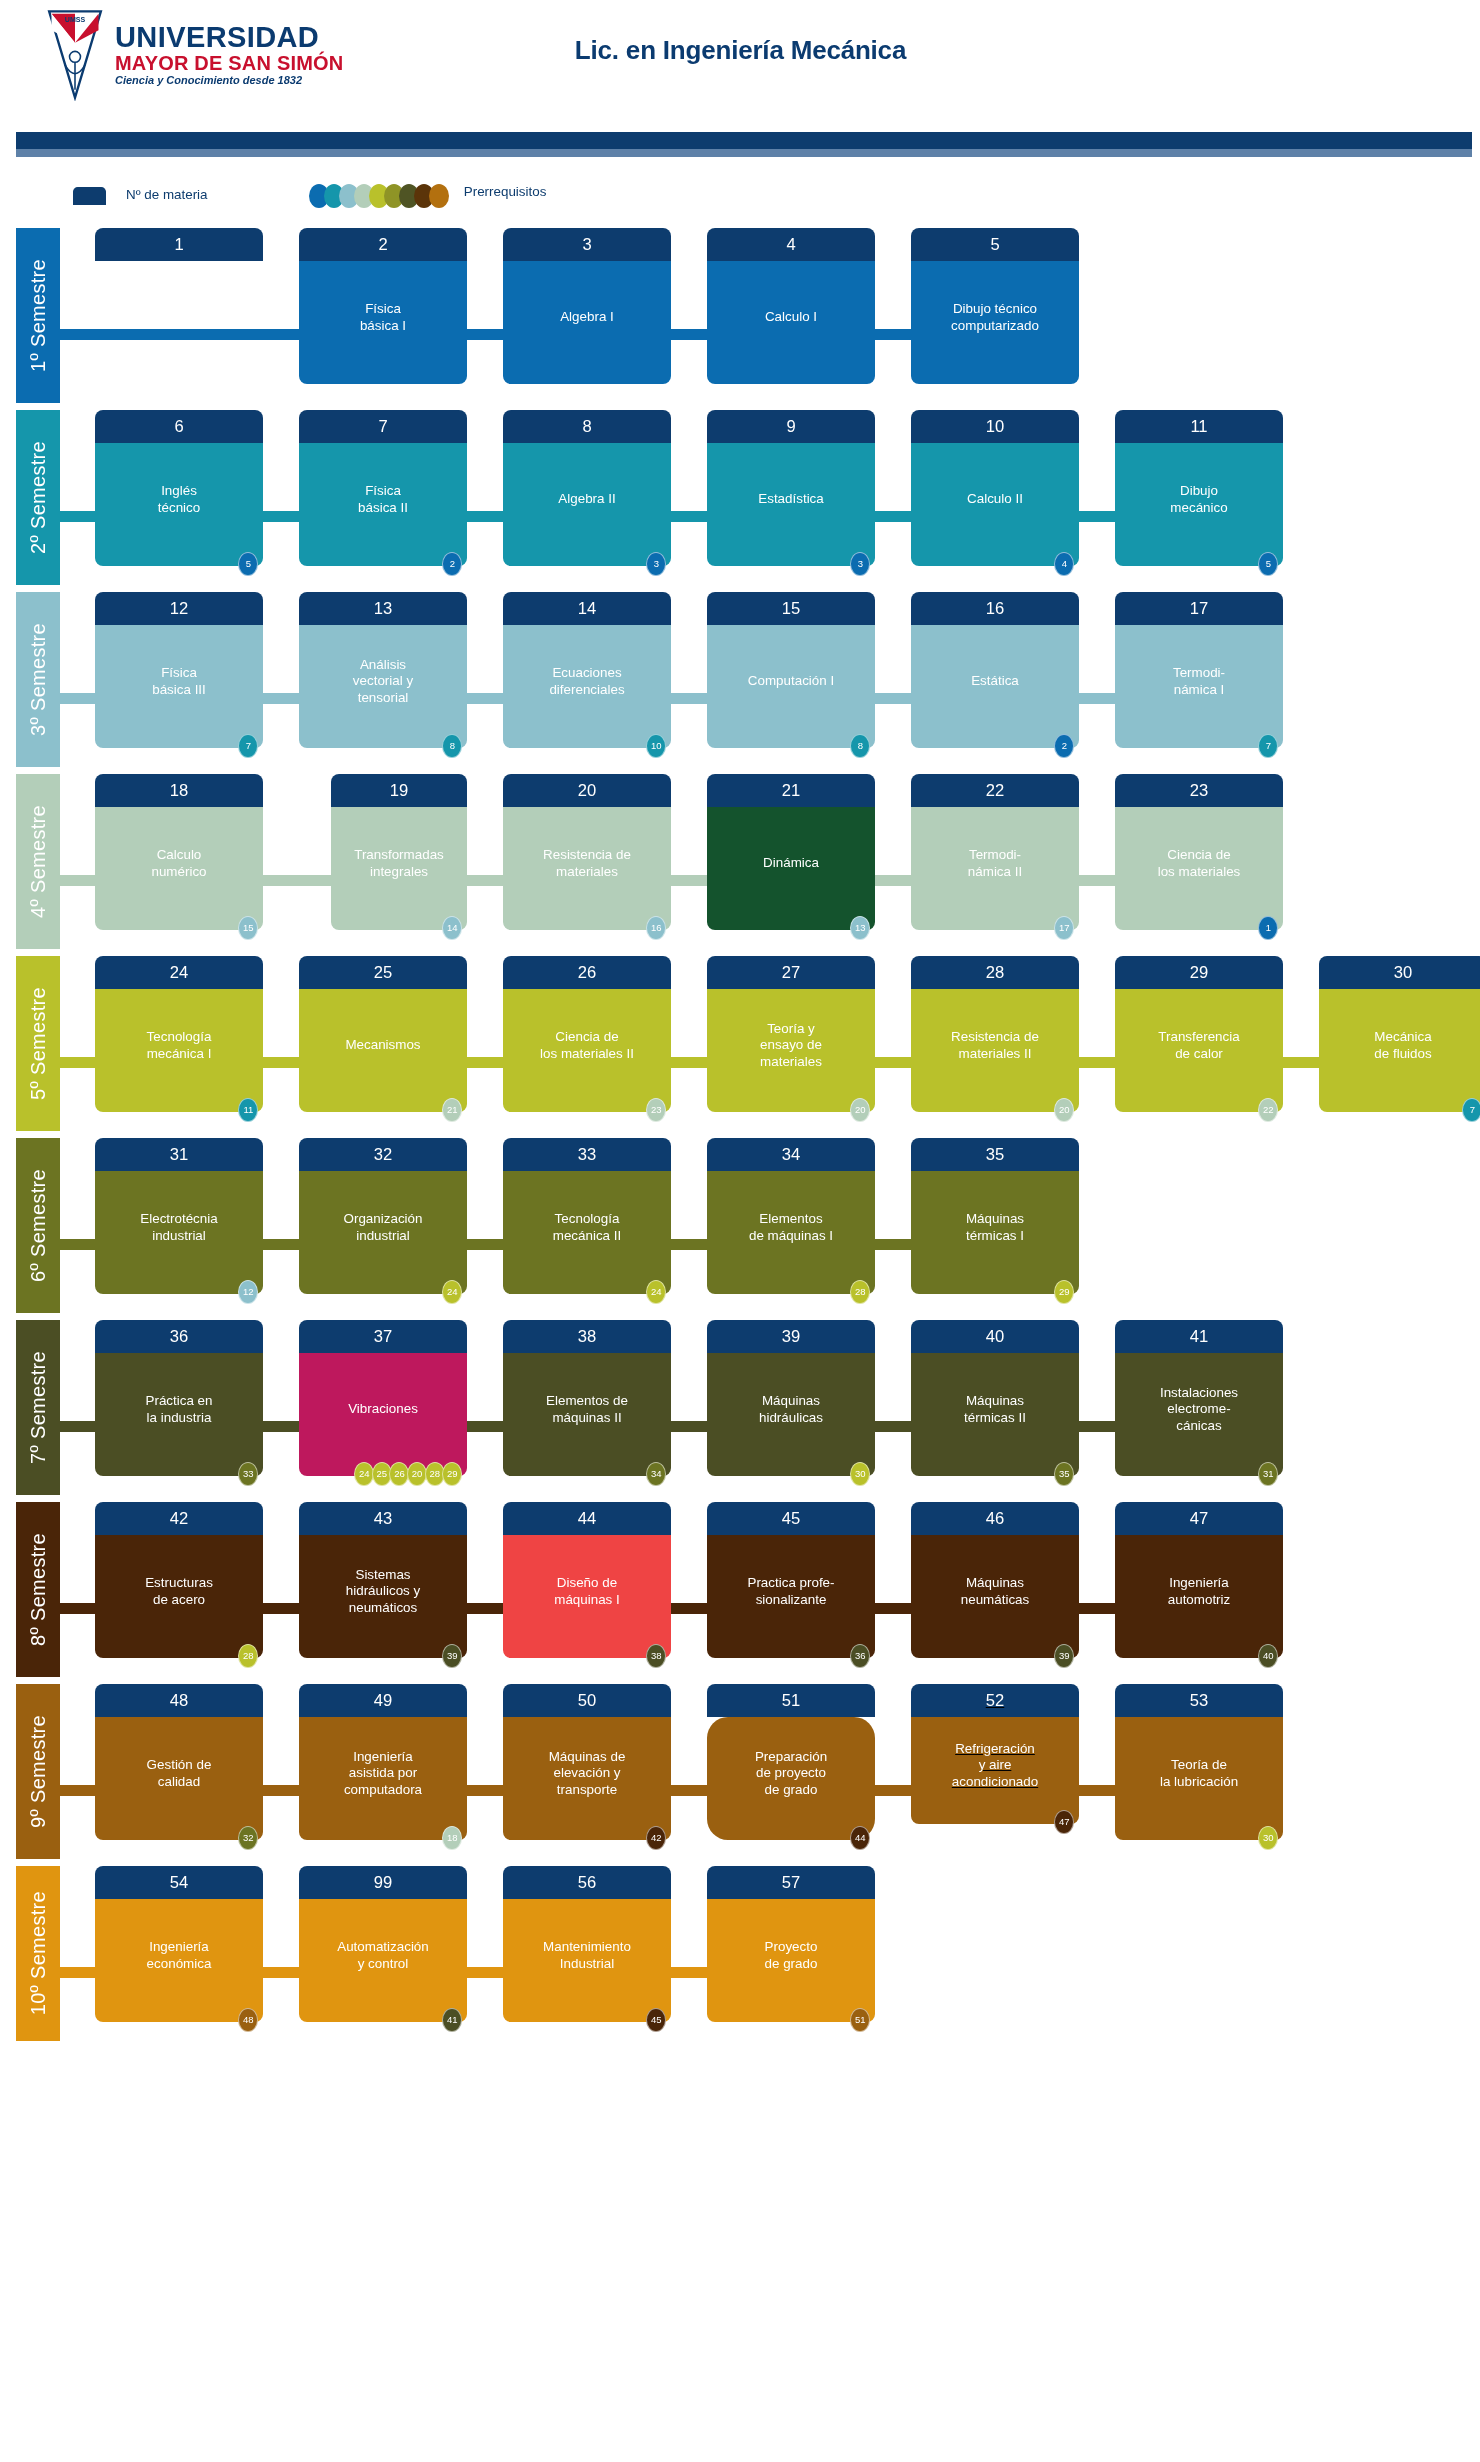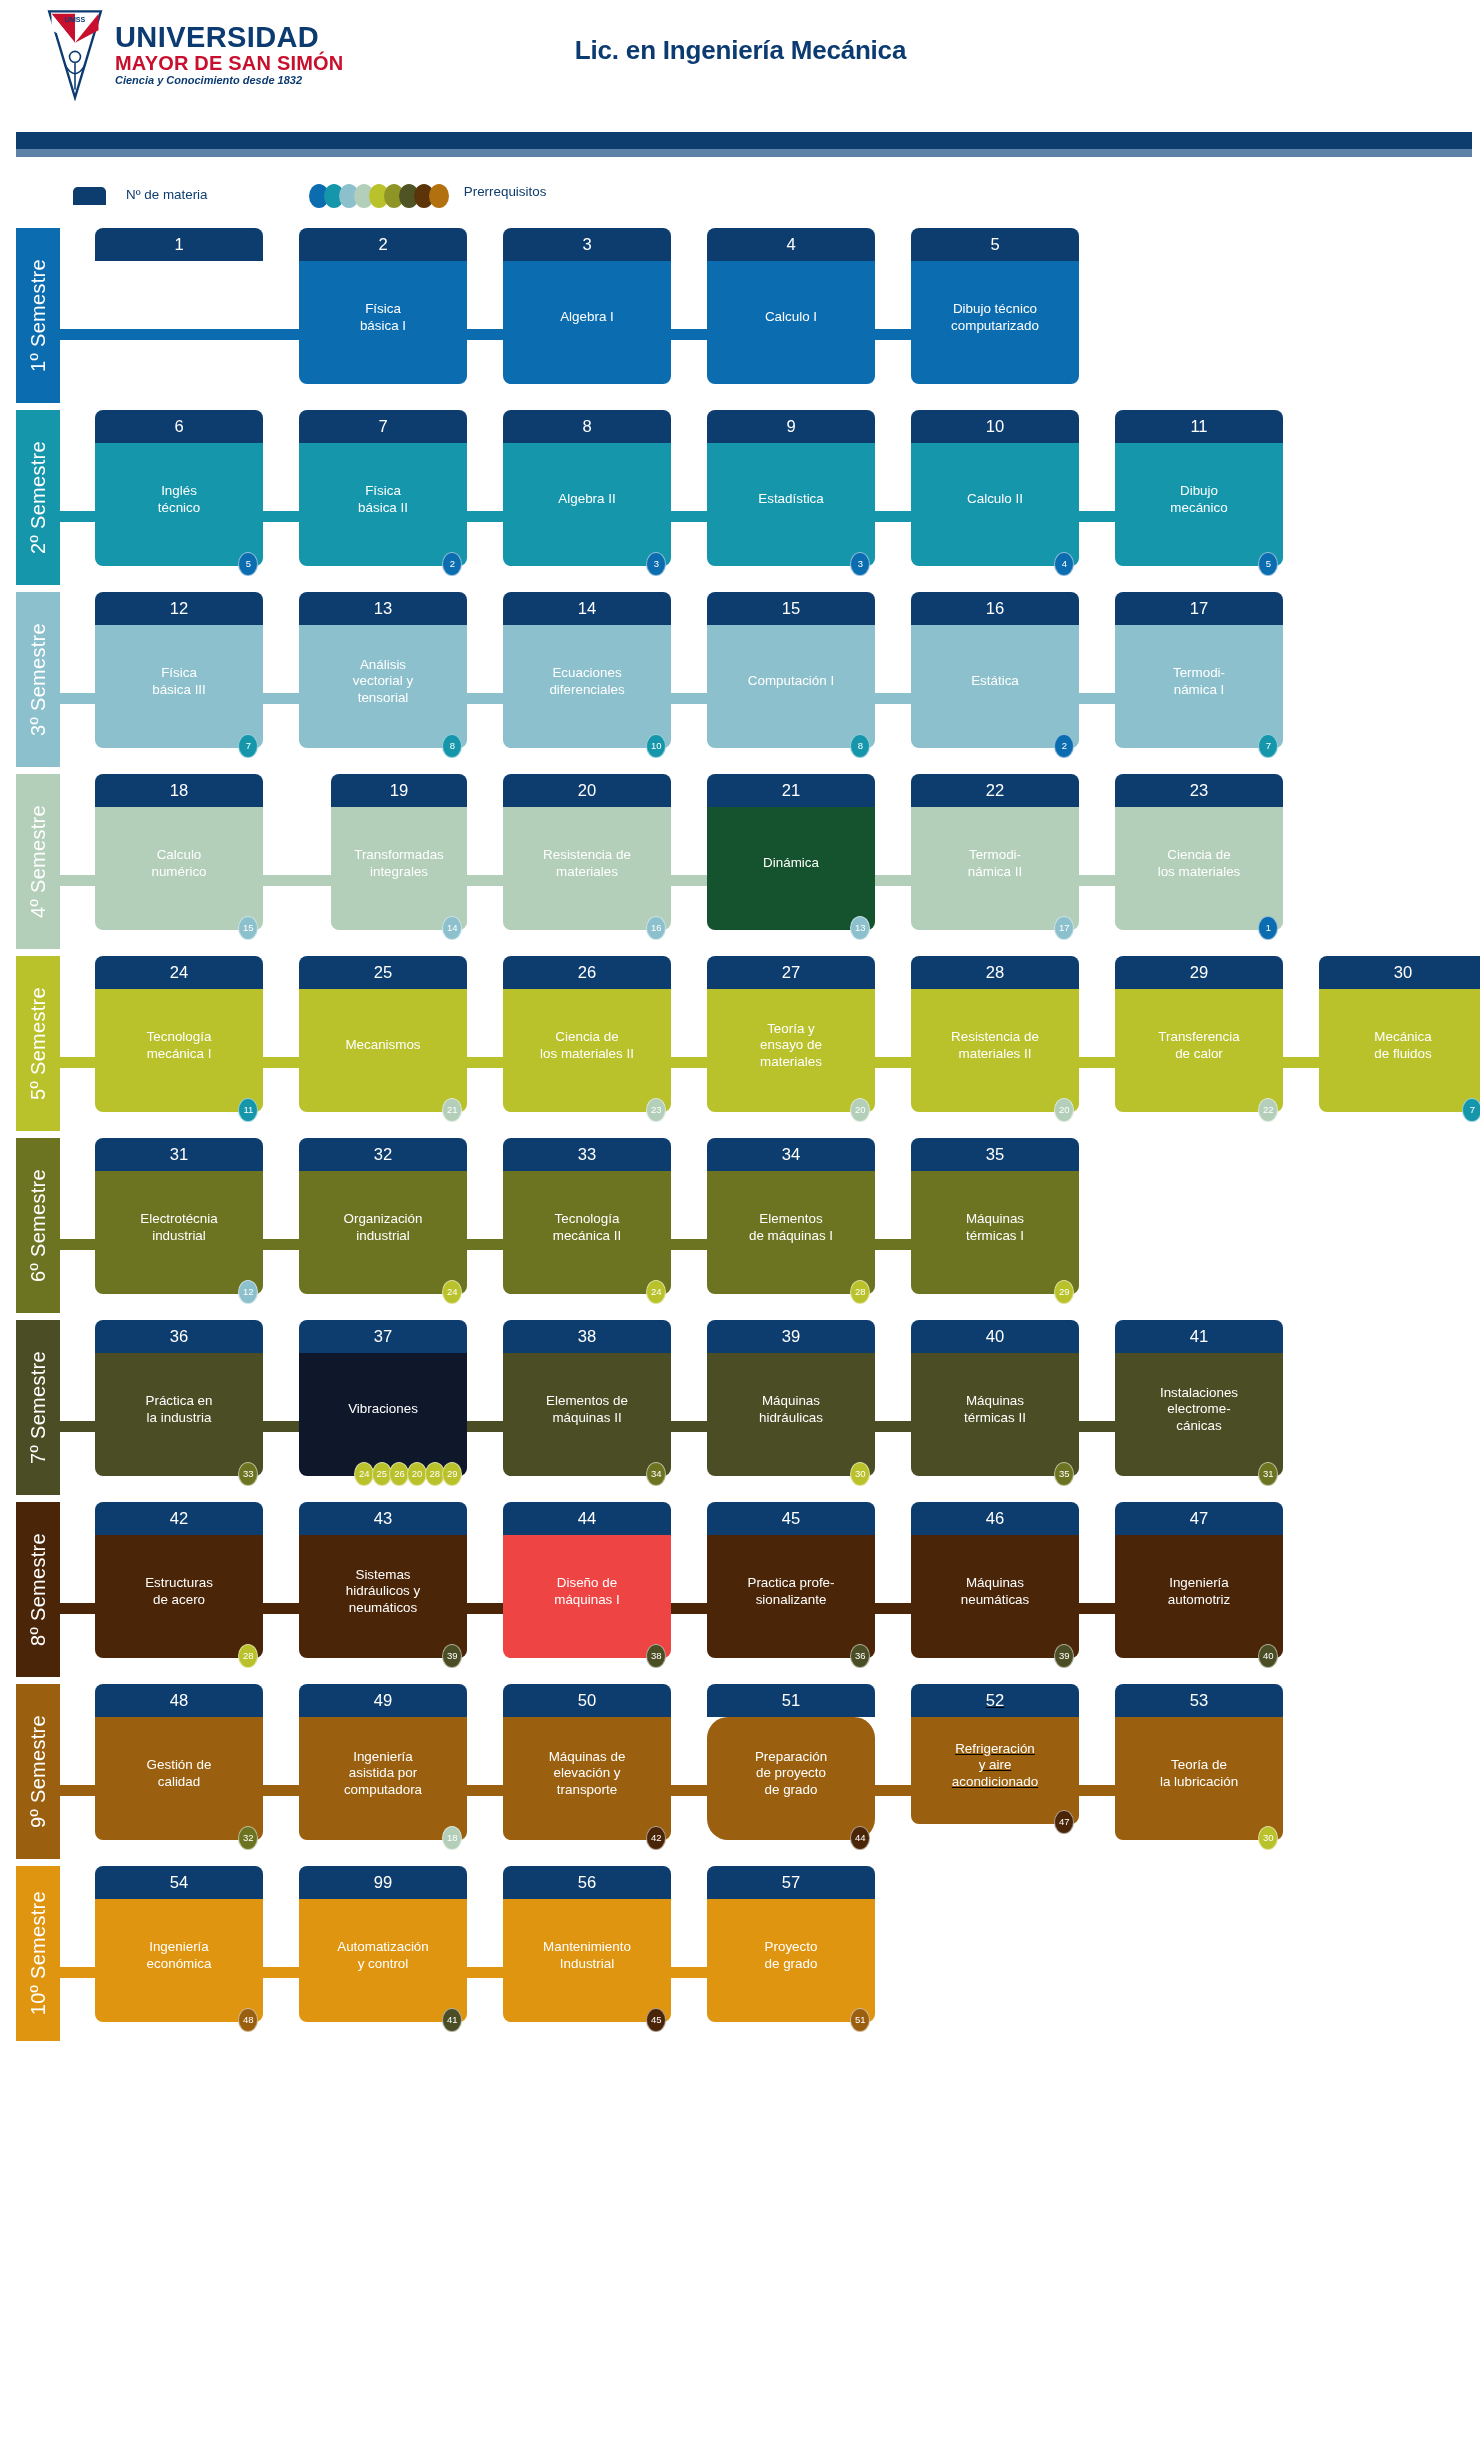--- a/index.html
+++ b/index.html
@@ -515,21 +515,21 @@
         <div class="connector" style="left: 60px; top: 101px; width: 1218px; background: rgb(75, 78, 36);"></div>
         <div class="courses">
           <div class="course" style="height: 156px;">
             <div class="course-head">36</div>
             <div class="course-body" style="background: rgb(75, 78, 36);">Práctica en<br>la industria<div class="prereqs">
                 <span style="background: rgb(108, 116, 34);">33</span>
               </div></div>
           </div>
           <div class="course" style="height: 156px;">
             <div class="course-head">37</div>
-            <div class="course-body" style="background: #0f172a;">Vibraciones<div class="prereqs">
+            <div class="course-body" style="background: #be185d;">Vibraciones<div class="prereqs">
                 <span style="background: rgb(185, 193, 43);">24</span>
                 <span style="background: rgb(185, 193, 43);">25</span>
                 <span style="background: rgb(185, 193, 43);">26</span>
                 <span style="background: rgb(185, 193, 43);">20</span>
                 <span style="background: rgb(185, 193, 43);">28</span>
                 <span style="background: rgb(185, 193, 43);">29</span>
               </div></div>
           </div>
           <div class="course" style="height: 156px;">
             <div class="course-head">38</div>

